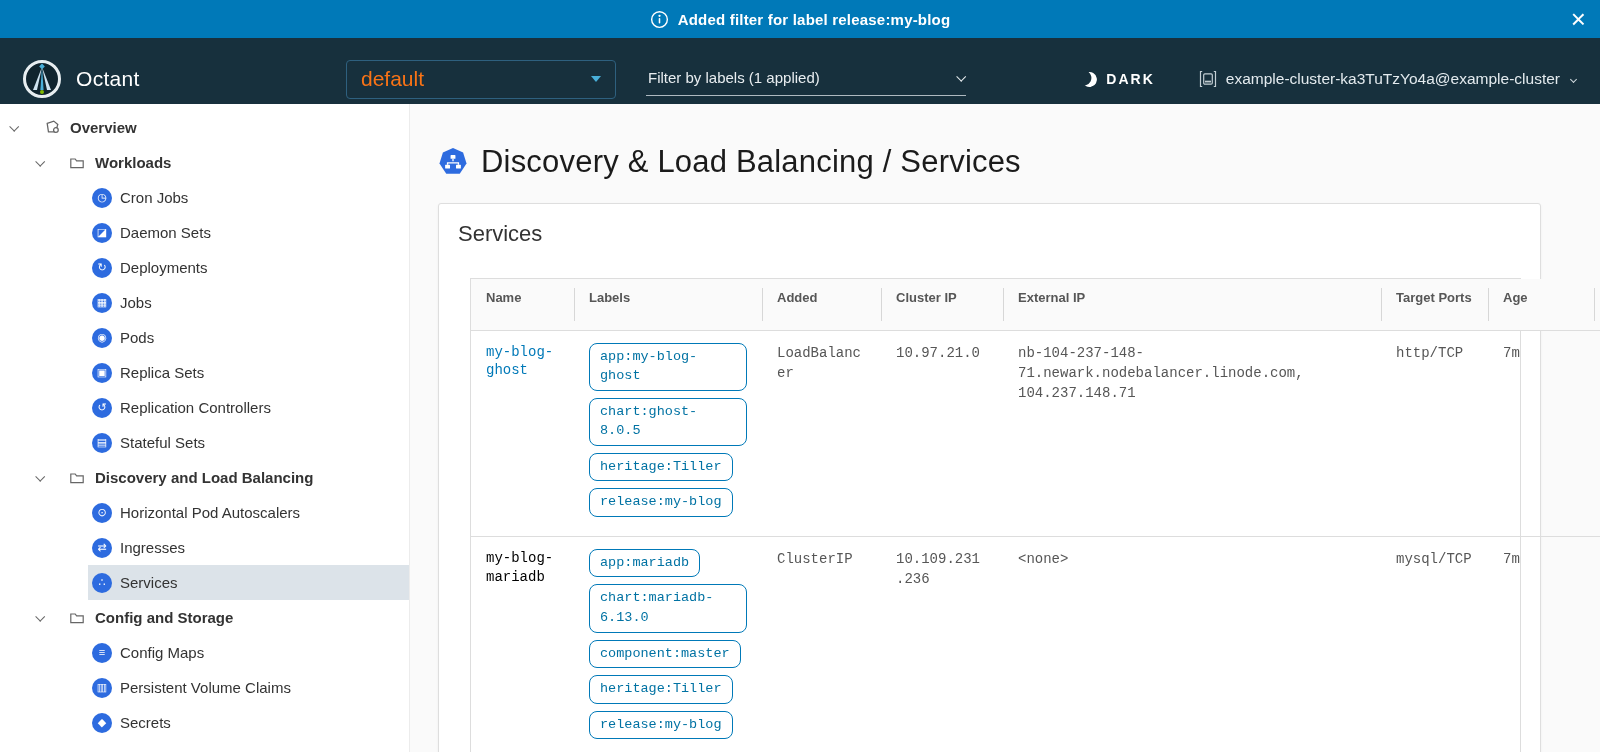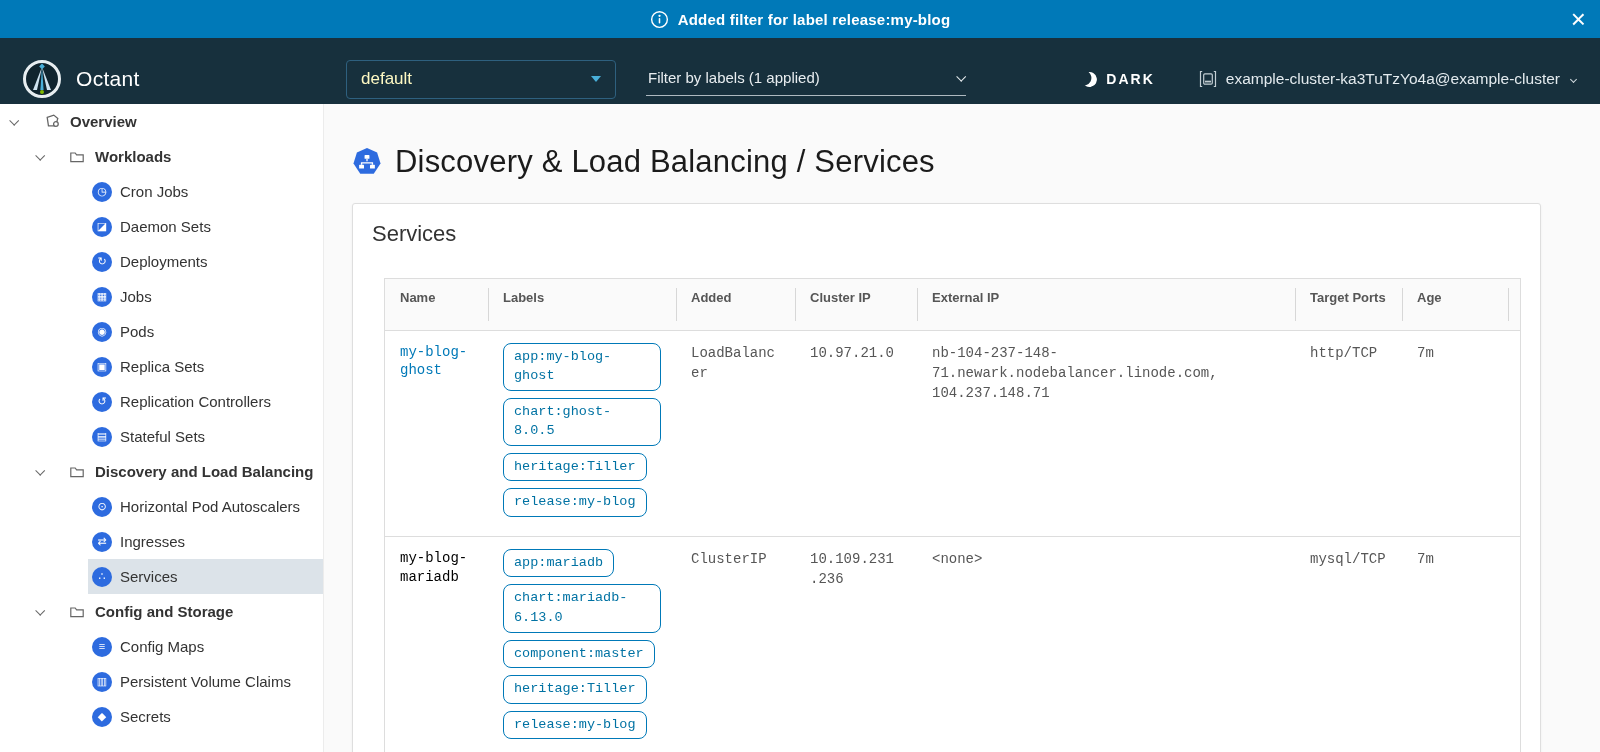--- a/index.html
+++ b/index.html
@@ -9,34 +9,34 @@
 
   
   .notif { height:38px; background:#0079b8; color:#fff; display:flex; align-items:center; justify-content:center; position:relative; flex:0 0 auto; }
   .notif-inner { display:flex; align-items:center; gap:9px; font-size:15px; font-weight:600; letter-spacing:.2px; }
   .notif-close { position:absolute; right:14px; top:0; height:38px; display:flex; align-items:center; font-size:26px; font-weight:300; color:#fff; cursor:pointer; line-height:1; }
 
   
   .hdr { height:66px; background:#17303d; display:flex; align-items:center; padding:16px 24px 0 22px; flex:0 0 auto; }
   .brand { display:flex; align-items:center; gap:14px; width:324px; }
   .brand-name { color:#fff; font-size:21px; letter-spacing:.3px; }
-  .ns-select { width:270px; height:39px; border:1px solid #2e607f; border-radius:4px; display:flex; align-items:center; justify-content:space-between; padding:0 14px; color:#fef9c3; font-size:17px; cursor:pointer; }
+  .ns-select { width:270px; height:39px; border:1px solid #2e607f; border-radius:4px; display:flex; align-items:center; justify-content:space-between; padding:0 14px; color:#f97316; font-size:21px; cursor:pointer; }
   .ns-caret { width:0; height:0; border-left:5px solid transparent; border-right:5px solid transparent; border-top:6px solid #49afd9; }
   .lbl-filter { width:320px; margin-left:30px; height:34px; display:flex; align-items:center; justify-content:space-between; border-bottom:1px solid #aeb9c0; color:#e8edf0; font-size:15px; cursor:pointer; padding:0 2px 2px 2px; }
   .chev { display:inline-block; width:7px; height:7px; border-right:1.7px solid currentColor; border-bottom:1.7px solid currentColor; transform:rotate(45deg) translateY(-1px); }
   .hdr-right { margin-left:auto; display:flex; align-items:center; gap:44px; }
   .theme-toggle { display:flex; align-items:center; gap:9px; color:#fff; cursor:pointer; }
   .moon { width:15px; height:15px; border-radius:50%; box-shadow:inset -5px -3px 0 0 #fff; transform:rotate(-15deg); }
   .theme-label { font-size:14px; font-weight:700; letter-spacing:2px; }
   .cluster-sel { display:flex; align-items:center; gap:9px; color:#e3eaee; font-size:15.5px; cursor:pointer; }
   .chev-sm { display:inline-block; width:5px; height:5px; border-right:1.4px solid #cfd8dd; border-bottom:1.4px solid #cfd8dd; transform:rotate(45deg); margin-left:2px; }
 
   
   .body { flex:1; display:flex; min-height:0; }
-  .sidebar { width:324px; background:#fff; border-right:1px solid #ececec; flex:0 0 auto; }
+  .sidebar { width:410px; background:#fff; border-right:1px solid #ececec; padding-top:6px; flex:0 0 auto; }
   .nav-row { height:35px; display:flex; align-items:center; position:relative; color:#333; font-size:15px; cursor:pointer; }
   .nav-row.sel { background:#dce3e9; margin-left:88px; padding-left:4px; }
   .nav-row .tog0 { position:absolute; left:10px; color:#666; }
   .nav-row .tog1 { position:absolute; left:36px; color:#666; }
   .nav-ico0 { position:absolute; left:44px; }
   .nav-lab0 { position:absolute; left:70px; font-weight:600; }
   .nav-ico1 { position:absolute; left:69px; display:flex; }
   .nav-lab1 { position:absolute; left:95px; font-weight:600; }
   .badge { position:absolute; left:92px; width:20px; height:20px; border-radius:50%; background:#2d6bdf; color:#fff; display:flex; align-items:center; justify-content:center; font-size:11px; line-height:1; }
   .nav-row.sel .badge { left:4px; }

